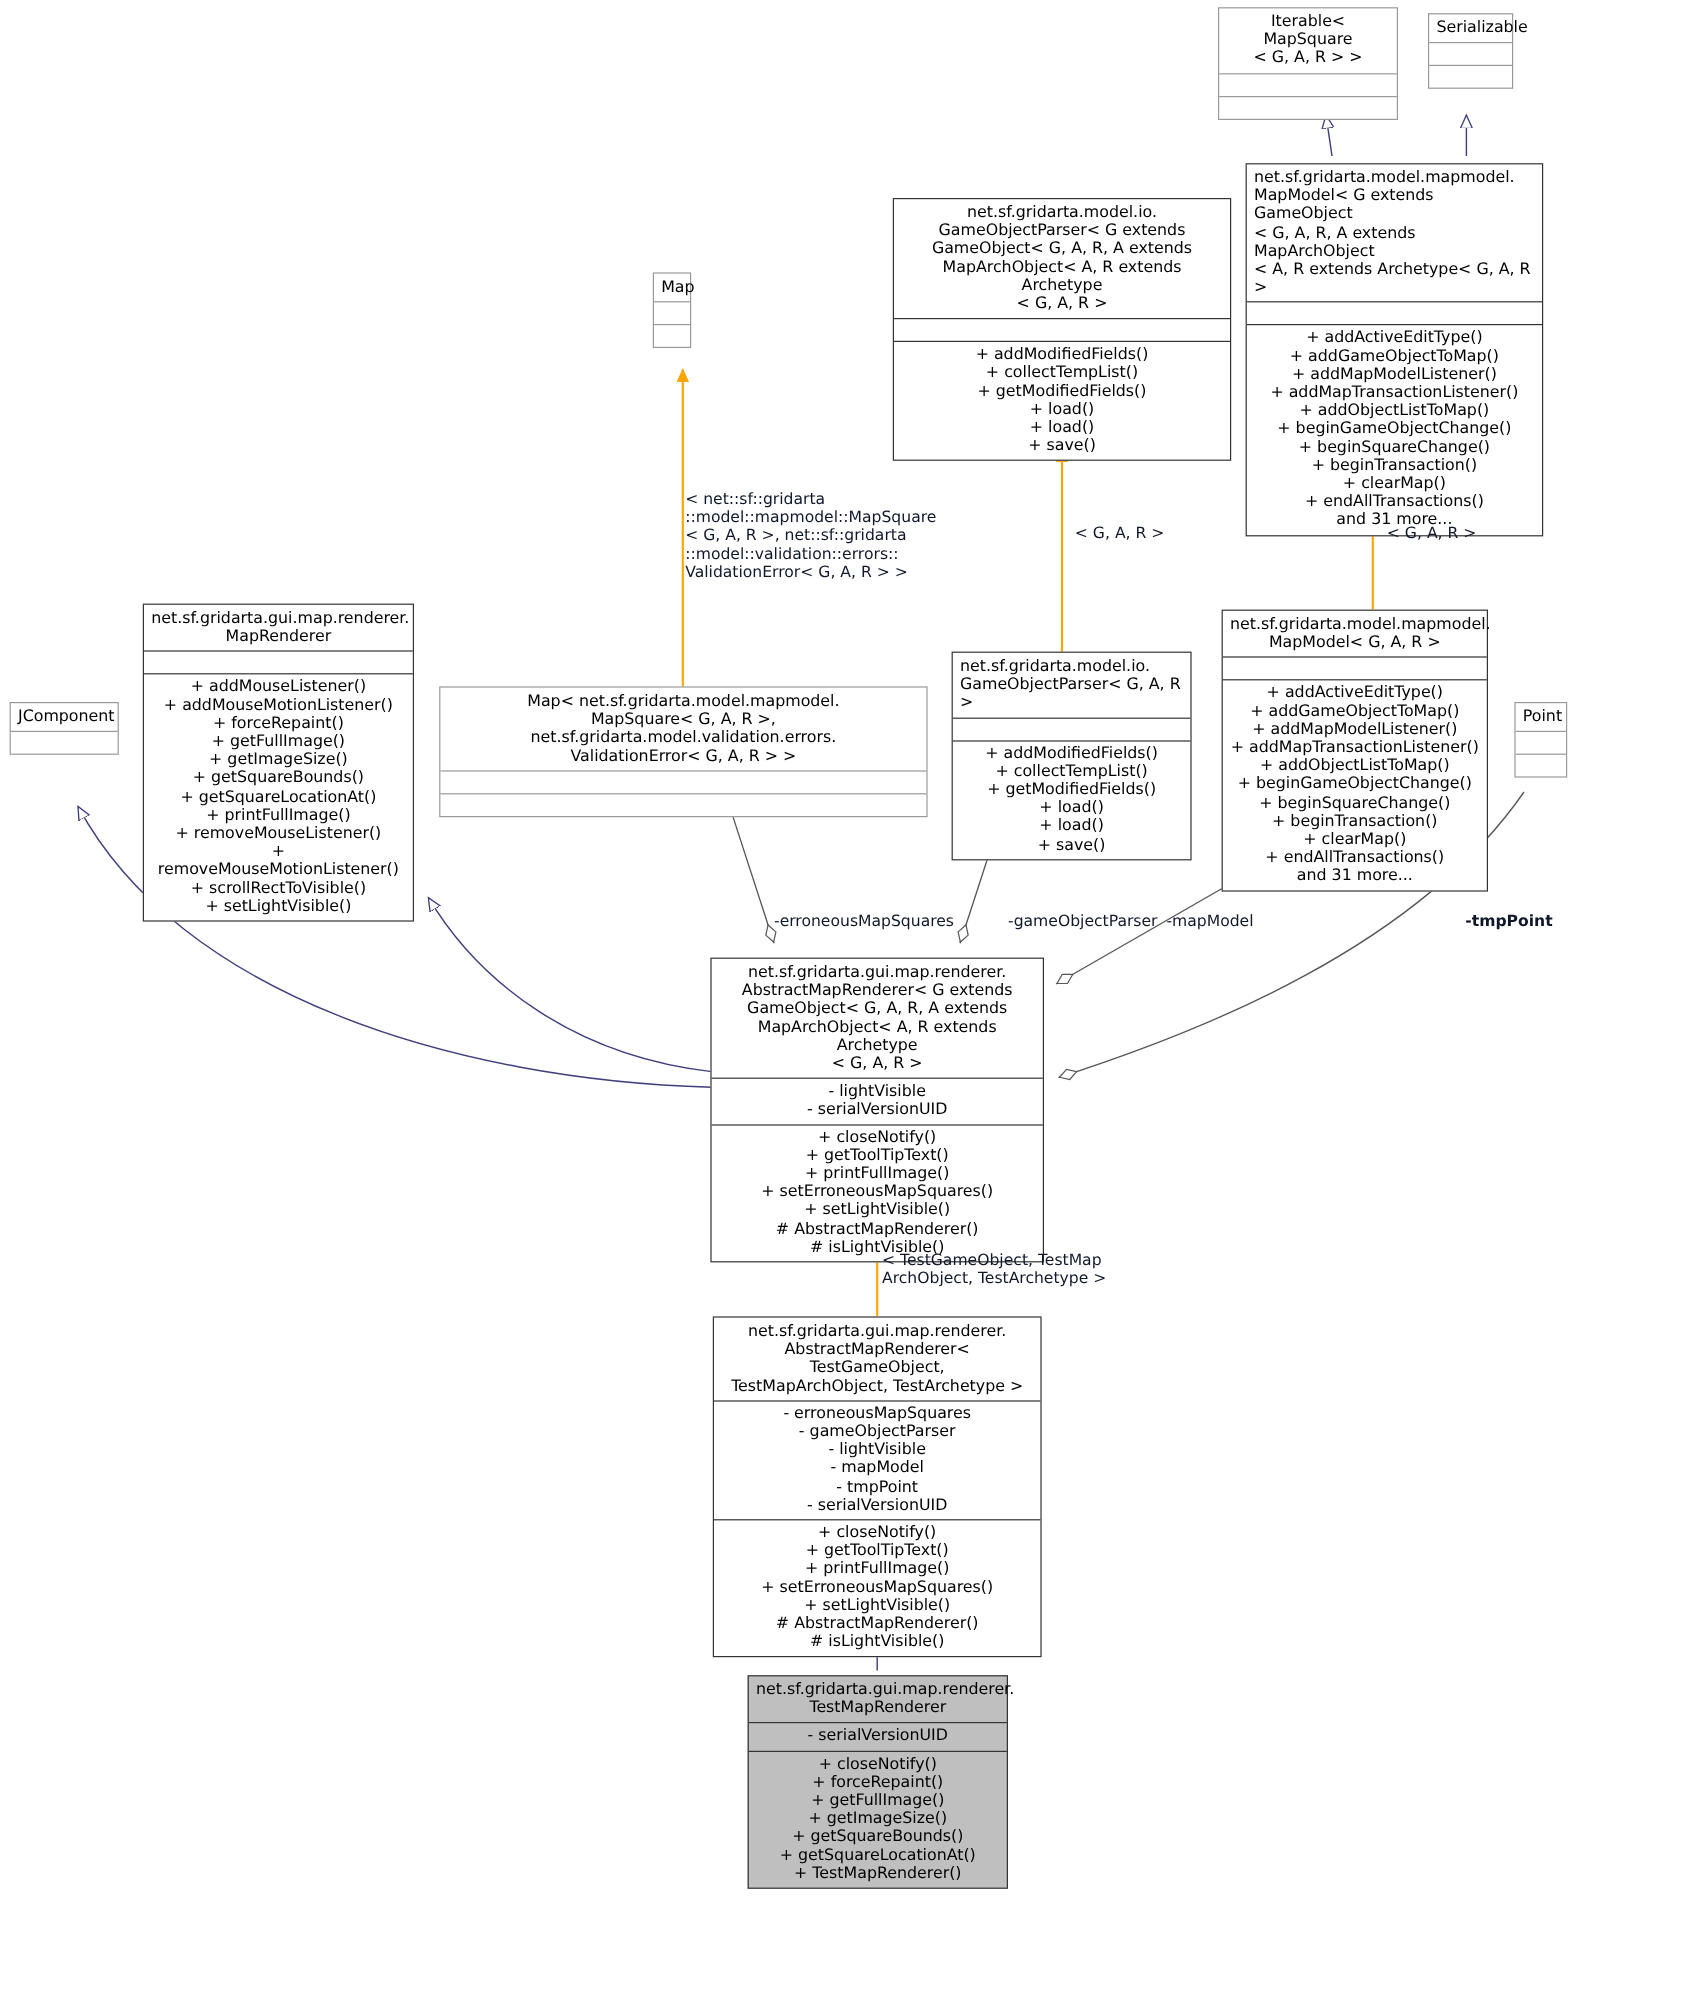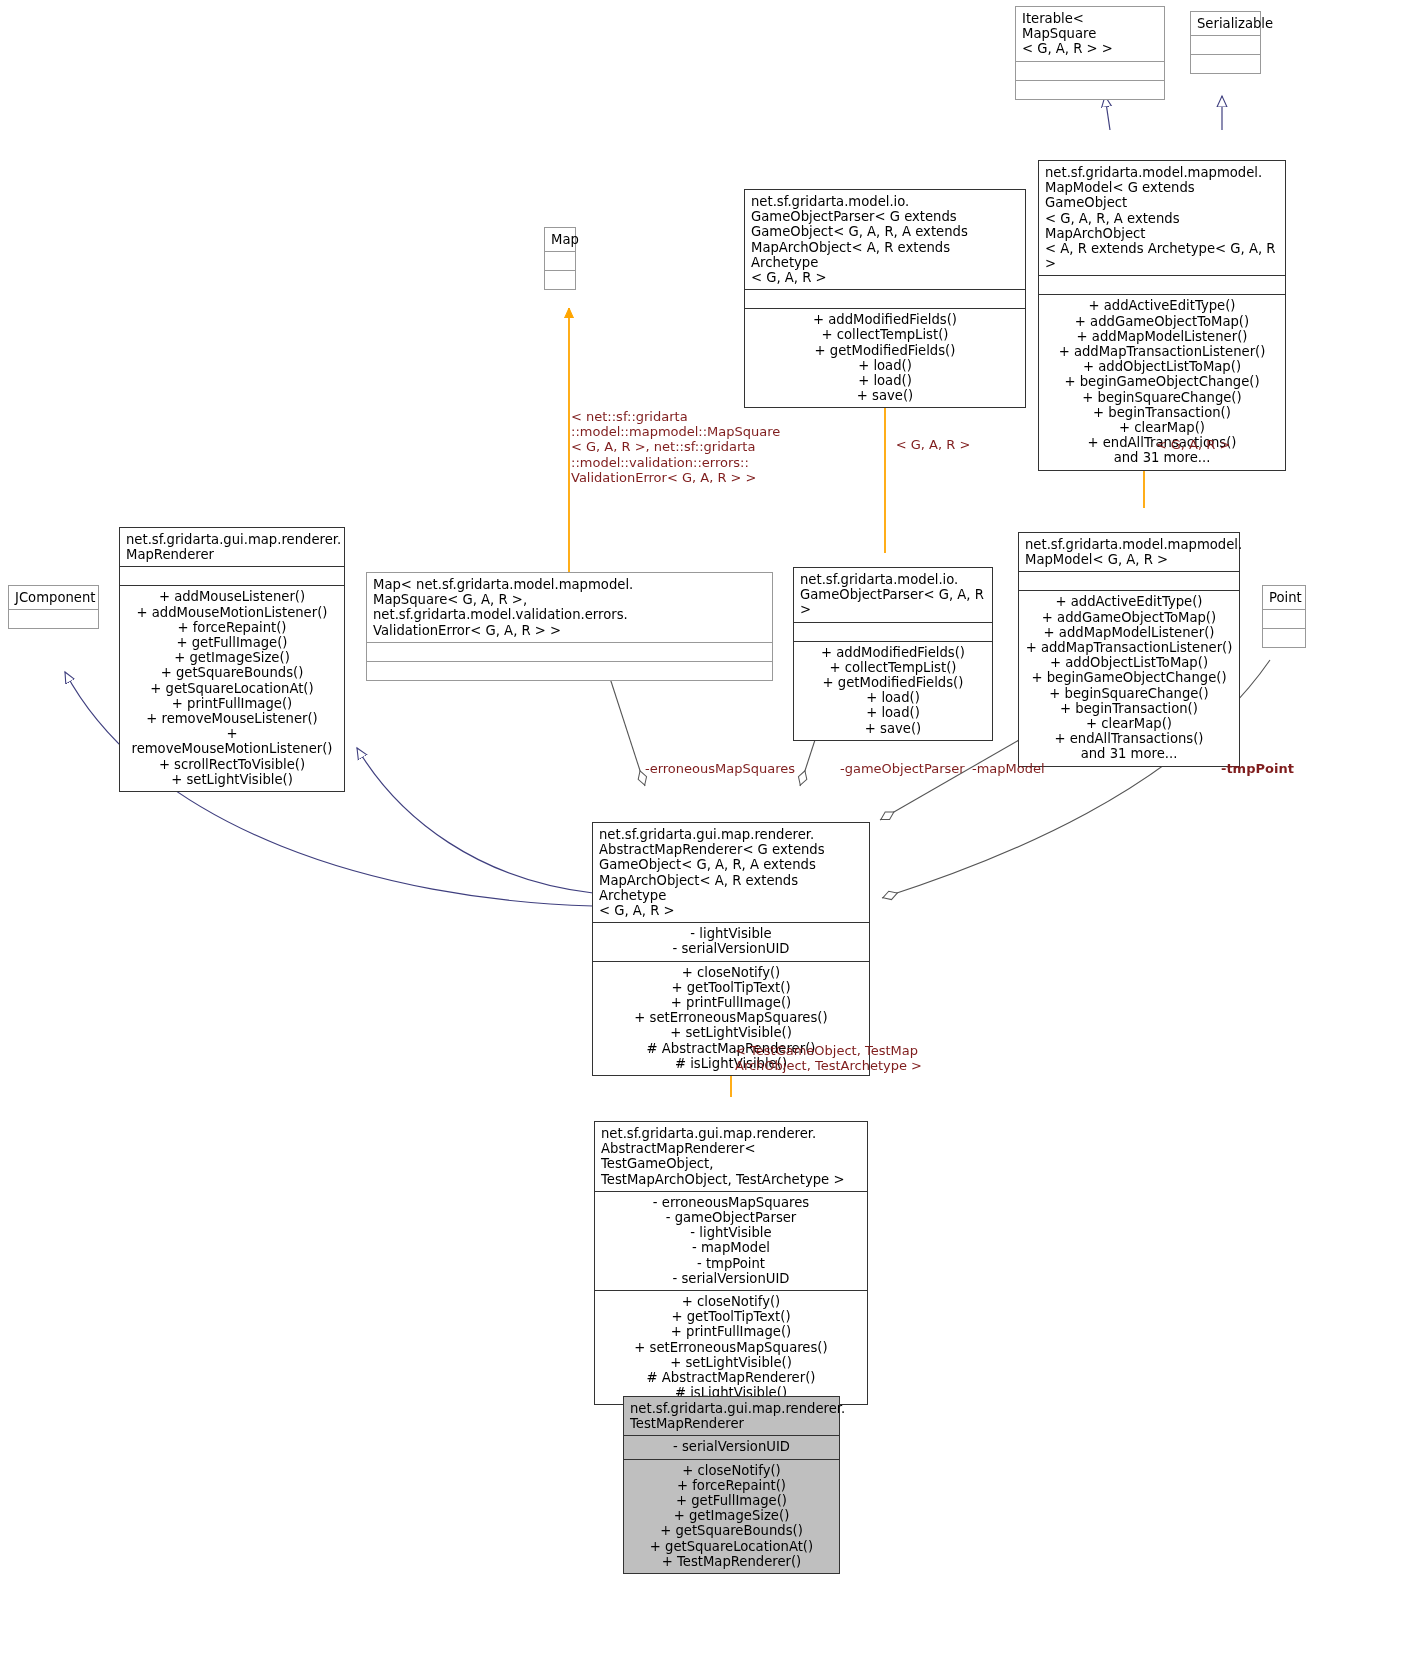--- a/index.html
+++ b/index.html
@@ -30,57 +30,57 @@
   .uml-box {
     position: absolute;
     box-sizing: border-box;
     border: 1px solid #4d4d4d;
     background: #ffffff;
     font-size: 13.2px;
     line-height: 15.2px;
     z-index: 5;
   }
   .uml-box.thin { border: 1px solid #999999; }
-  .uml-box.dark { border: 1.3px solid #333333; margin-top: 24px; }
+  .uml-box.dark { border: 1.3px solid #333333; }
   .uml-box.filled {
     background: #bfbfbf;
     border: 1.3px solid #333333;
   }
   .sec {
     box-sizing: border-box;
     padding: 3px 6px 4px 6px;
   }
   .sec + .sec {
     border-top: 1px solid #4d4d4d;
   }
   .uml-box.thin .sec + .sec { border-top: 1px solid #999999; }
   .uml-box.dark .sec + .sec,
   .uml-box.filled .sec + .sec { border-top: 1.3px solid #333333; }
   .title-sec {
-    text-align: left;
+    text-align: center;
     white-space: pre-line;
     padding-top: 4px;
     padding-bottom: 4px;
   }
   .title-sec.left {
     text-align: left;
   }
   .member-sec {
     text-align: center;
     white-space: pre-line;
   }
   .empty-sec {
     height: 19px;
   }
   .edge-label {
     position: absolute;
     font-size: 13px;
     line-height: 15.2px;
     white-space: pre-line;
-    color: #7f1d1d;
+    color: #0f172a;
     z-index: 6;
   }
   .edge-label.center { text-align: center; }
   .edge-label.left { text-align: left; }
 </style>
 </head>
 <body>
 
 <div id="canvas">
 

